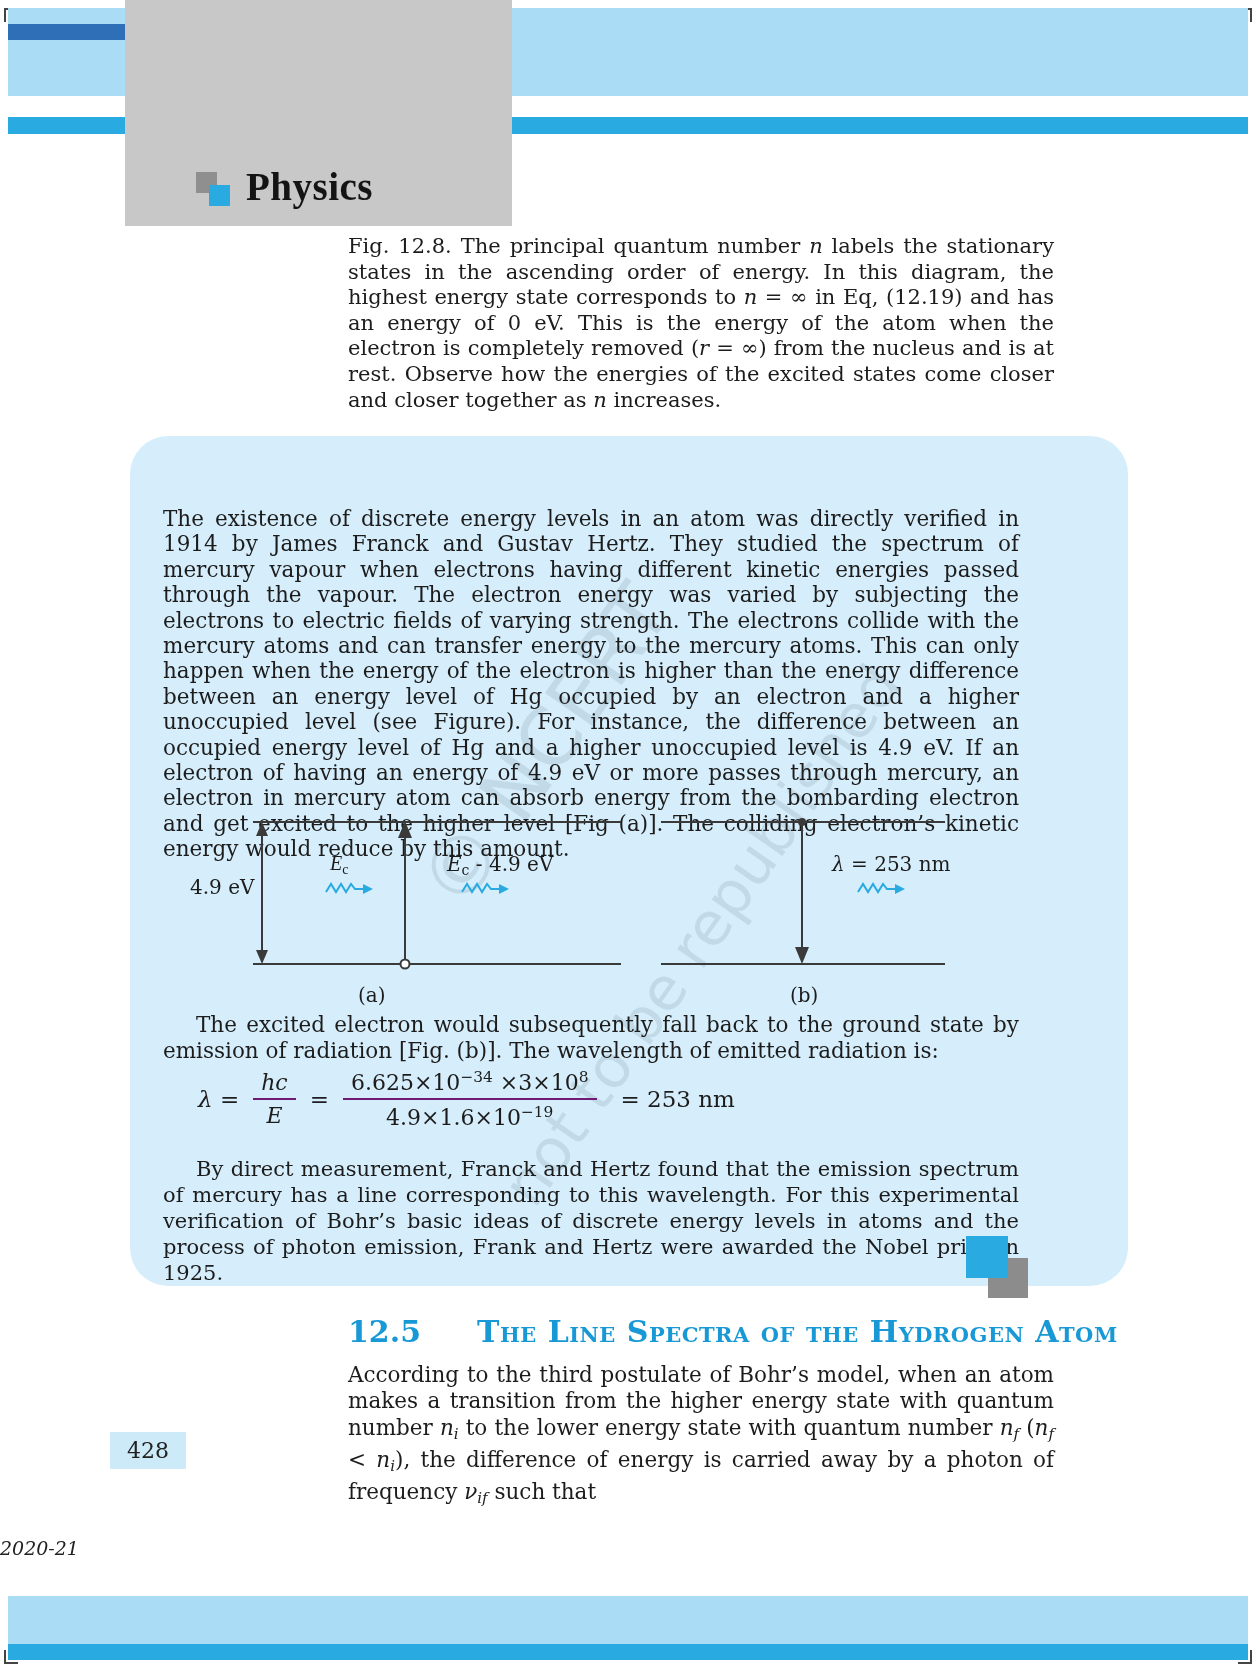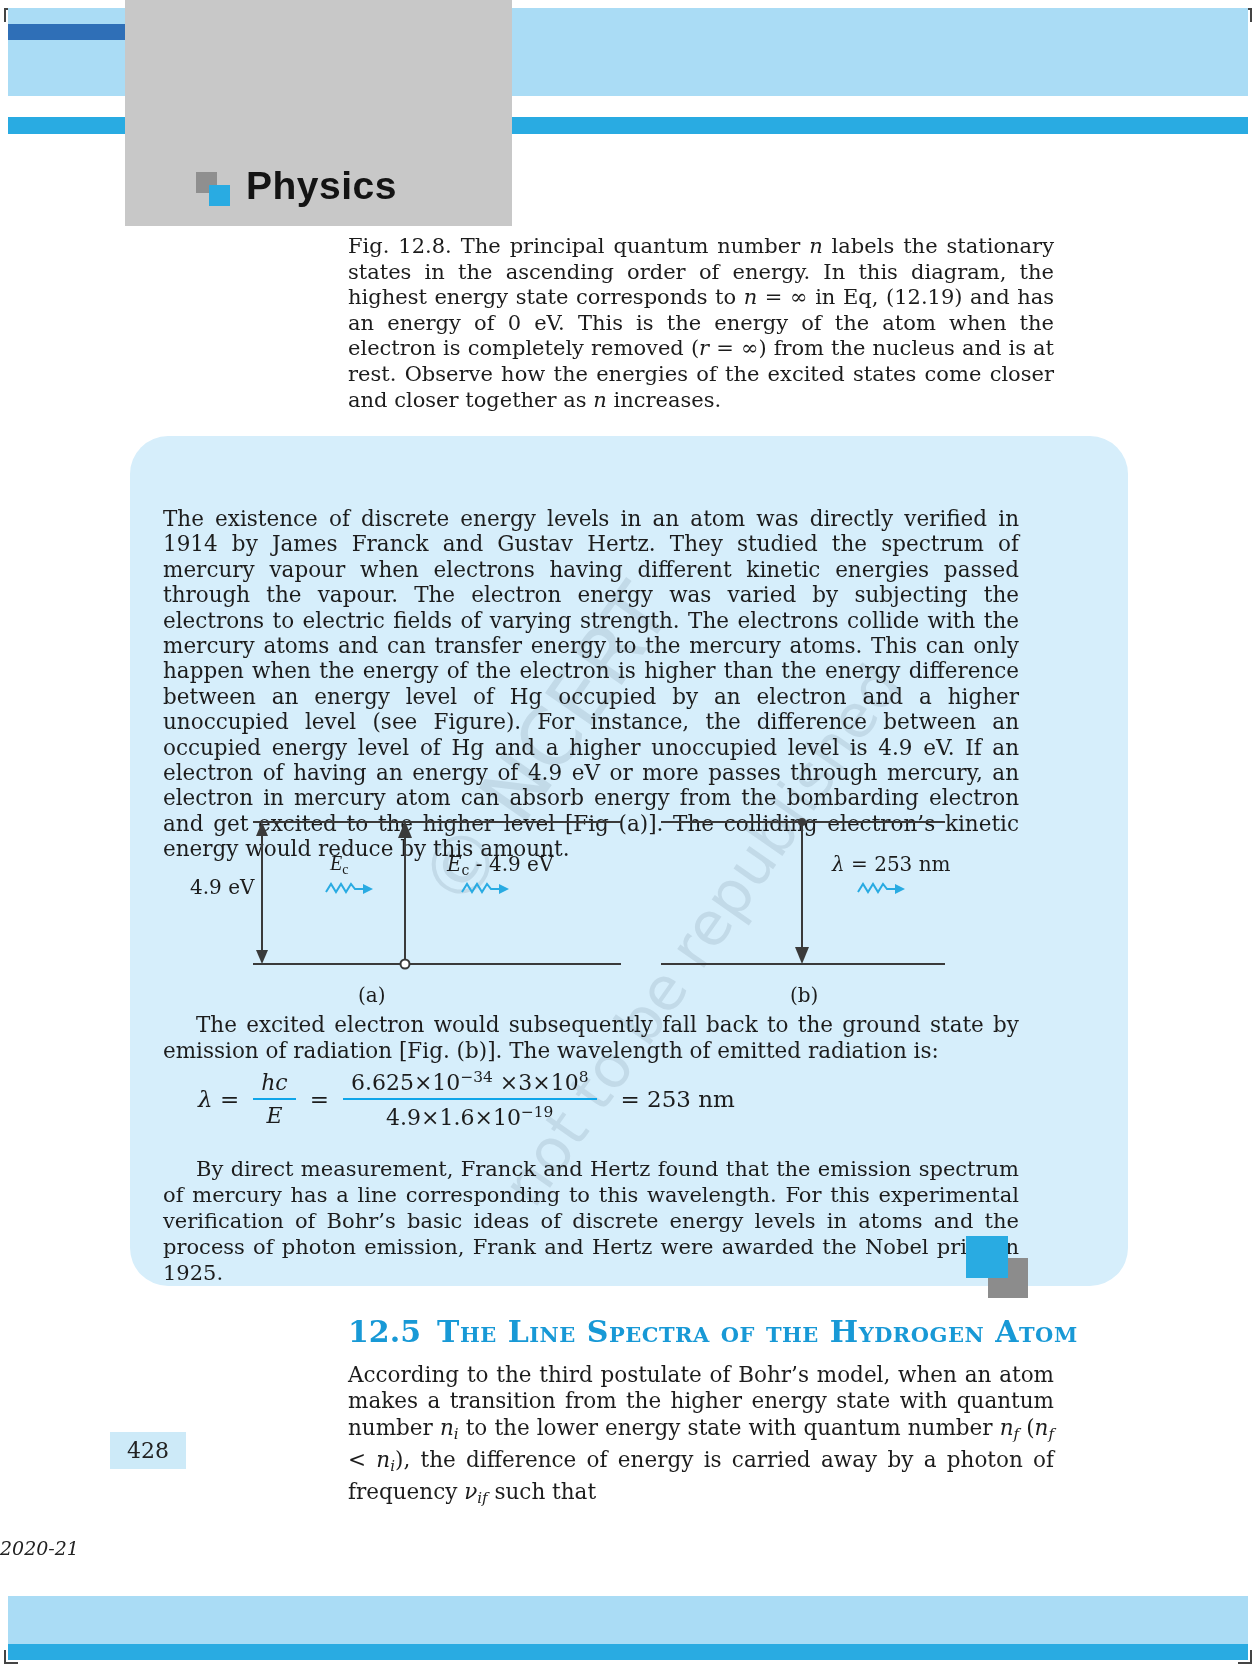--- a/index.html
+++ b/index.html
@@ -17,21 +17,21 @@
   .crop.br { left:1238px; top:1650px; border-right:2px solid #444; border-bottom:2px solid #444; }
 
   
   .band-light   { position:absolute; left:8px; top:8px;    width:1240px; height:88px; background:#aadcf5; }
   .band-darkL   { position:absolute; left:8px; top:24px;   width:117px;  height:16px; background:#2f6fb7; }
   .band-cyan    { position:absolute; left:8px; top:117px;  width:1240px; height:17px; background:#29abe2; }
   .gray-box     { position:absolute; left:125px; top:0;    width:387px;  height:226px; background:#c8c8c8; }
   .logo-sq-gray { position:absolute; left:196px; top:172px; width:21px; height:21px; background:#8f8f8f; z-index:3; }
   .logo-sq-cyan { position:absolute; left:209px; top:185px; width:21px; height:21px; background:#29abe2; z-index:4; }
   .brand {
-    position:absolute; left:246px; top:164px; font-family:Liberation Sans, sans-serif;
+    position:absolute; left:246px; top:164px; font-family:Liberation Serif, serif;
     font-size:39px; font-weight:600; color:#141414; letter-spacing:0.5px; z-index:4;
   }
 
   
   .band-light-b { position:absolute; left:8px; top:1596px; width:1240px; height:48px; background:#aadcf5; }
   .band-cyan-b  { position:absolute; left:8px; top:1644px; width:1240px; height:16px; background:#29abe2; }
 
   
   .wm {
     position:absolute; transform:rotate(-55deg); white-space:nowrap; pointer-events:none;
@@ -71,35 +71,35 @@
   .dline { stroke:#3a3a3a; stroke-width:2; }
   .dlabel { position:absolute; font-size:20px; z-index:3; white-space:nowrap; }
   .wavy { position:absolute; width:50px; height:18px; z-index:3; }
 
   
   .equation {
     position:absolute; left:198px; top:1068px; display:flex; align-items:center;
     font-size:23px; z-index:2; gap:6px;
   }
   .frac { display:inline-flex; flex-direction:column; align-items:center; margin:0 8px; font-size:22px; }
-  .frac .num { padding:0 8px 3px; border-bottom:2px solid #0ea5e9;text-align:right; }
+  .frac .num { padding:0 8px 3px; border-bottom:2px solid #701a75;text-align:right; }
   .frac .den { padding:3px 8px 0; }
   .eq-result { margin-left:10px; }
 
   
   .sq-cyan2 { position:absolute; left:966px; top:1236px; width:42px; height:42px; background:#29abe2; z-index:3; }
   .sq-gray2 { position:absolute; left:988px; top:1258px; width:40px; height:40px; background:#8c8c8c; z-index:2; }
 
   
   .section-heading {
     position:absolute; left:348px; top:1314px; font-size:30px; font-weight:bold;
     color:#1899d6; z-index:2; white-space:nowrap;
   }
   .section-heading .sec-num { margin-right:16px; }
-  .section-heading .sec-title { font-variant:small-caps; letter-spacing:0.5px; }
+  .section-heading .sec-title { font-variant:small-caps; letter-spacing:0.5px;margin-left:40px; }
   .sec-para {
     position:absolute; left:348px; top:1362px; width:706px;
     font-size:21.5px; line-height:26.4px; text-align:justify; z-index:2;
   }
 
   
   .pagenum-box {
     position:absolute; left:110px; top:1432px; width:76px; height:37px; background:#cdeaf8;
     display:flex; align-items:center; justify-content:center; font-size:22px; color:#222; z-index:2;
   }

